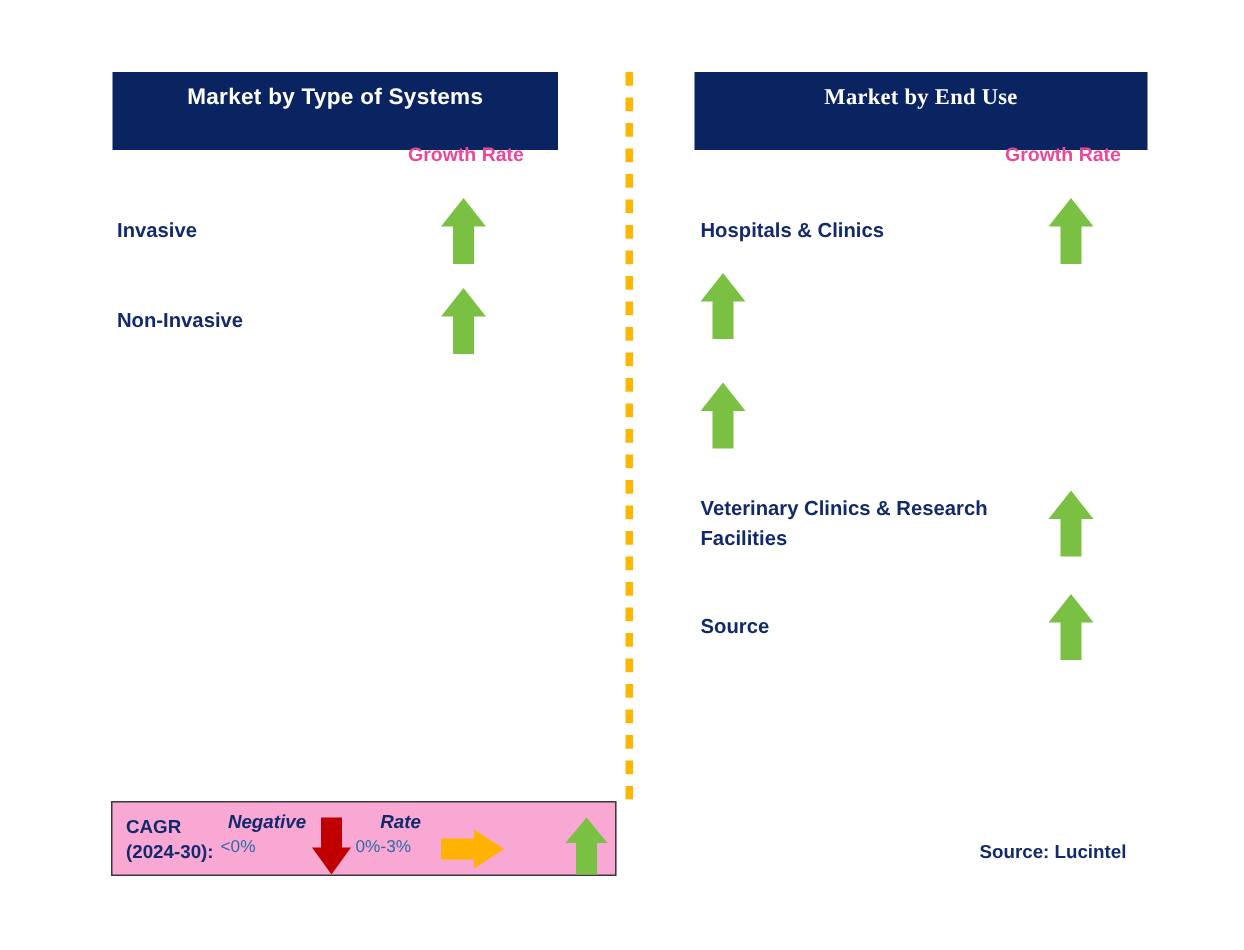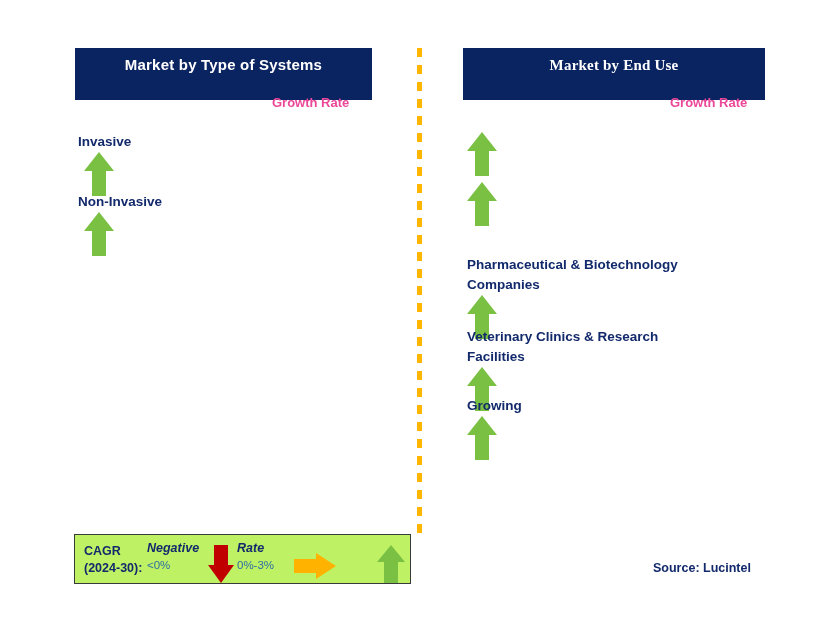--- a/index.html
+++ b/index.html
@@ -39,21 +39,21 @@
     font-size: 13px;
     font-weight: bold;
     color: #ec4899;
   }
   #growth-left  { left: 272px; }
   #growth-right { left: 670px; }
 
   .item {
     position: absolute;
     display: flex;
-    flex-direction: column;
+    align-items: center;
   }
   .item-label {
     font-size: 13.5px;
     font-weight: bold;
     color: #12296B;
     line-height: 20px;
   }
 
   
   .arrow-up {
@@ -89,21 +89,21 @@
   }
 
   
   #cagr-legend {
     position: absolute;
     left: 74px;
     top: 534px;
     width: 337px;
     height: 50px;
     border: 1px solid #3a3a3a;
-    background: #bef264;
+    background: #f9a8d4;
     box-sizing: border-box;
   }
   .cagr-title {
     position: absolute;
     left: 9px;
     top: 8px;
     font-size: 12.5px;
     font-weight: bold;
     color: #12296B;
     line-height: 17px;
@@ -118,21 +118,21 @@
   }
   .legend-range {
     font-size: 11.5px;
     color: #2E6DA4;
     text-align: center;
     white-space: nowrap;
   }
   #legend-neg   { left: 72px;  top: 6px;  width: 62px; }
   #legend-flat  { left: 162px; top: 6px;  width: 60px; }
   #legend-grow  { left: 243px; top: 6px;  width: 68px; }
-  .legend-word  { display: block; text-align: left; }
+  .legend-word  { display: block; text-align: center; }
 
   
   .arrow-down-red {
     position: absolute;
     left: 208px; top: 545px;
     width: 26px; height: 38px;
   }
   .arrow-down-red .shaft {
     position: absolute; left: 6px; top: 0;
     width: 14px; height: 22px; background: #C00000;
@@ -211,51 +211,51 @@
 </div>
 
 <div id="divider"></div>
 
 <div class="panel" id="panel-right">
   <div class="panel-header">Market by End Use</div>
 </div>
 <div class="growth-rate-label" id="growth-right">Growth Rate</div>
 
 <div class="item" style="left:467px; top:132px; width:298px;">
+  <div class="item-label" style="width:232px;">Hospitals &amp; Clinics</div>
   <div class="arrow-up">
     <div class="head"></div>
       <div class="shaft"></div>
   </div>
 </div>
 
 <div class="item" style="left:467px; top:182px; width:298px;">
   <div class="arrow-up">
     <div class="head"></div>
       <div class="shaft"></div>
   </div>
 </div>
 
 <div class="item" style="left:467px; top:255px; width:298px;">
-  <div class="item-label" style="width:232px;">Pharmaceutical &amp; Biotechnology Companies</div>
   <div class="arrow-up">
     <div class="head"></div>
       <div class="shaft"></div>
   </div>
 </div>
 
 <div class="item" style="left:467px; top:327px; width:298px;">
   <div class="item-label" style="width:232px;">Veterinary Clinics &amp; Research Facilities</div>
   <div class="arrow-up">
     <div class="head"></div>
       <div class="shaft"></div>
   </div>
 </div>
 
 <div class="item" style="left:467px; top:396px; width:298px;">
-  <div class="item-label" style="width:232px;">Growing</div>
+  <div class="item-label" style="width:232px;">Source</div>
   <div class="arrow-up">
     <div class="head"></div>
       <div class="shaft"></div>
   </div>
 </div>
 
 <div id="cagr-legend">
   <div class="cagr-title">
     <span>CAGR</span><br>
     <span>(2024-30):</span>

